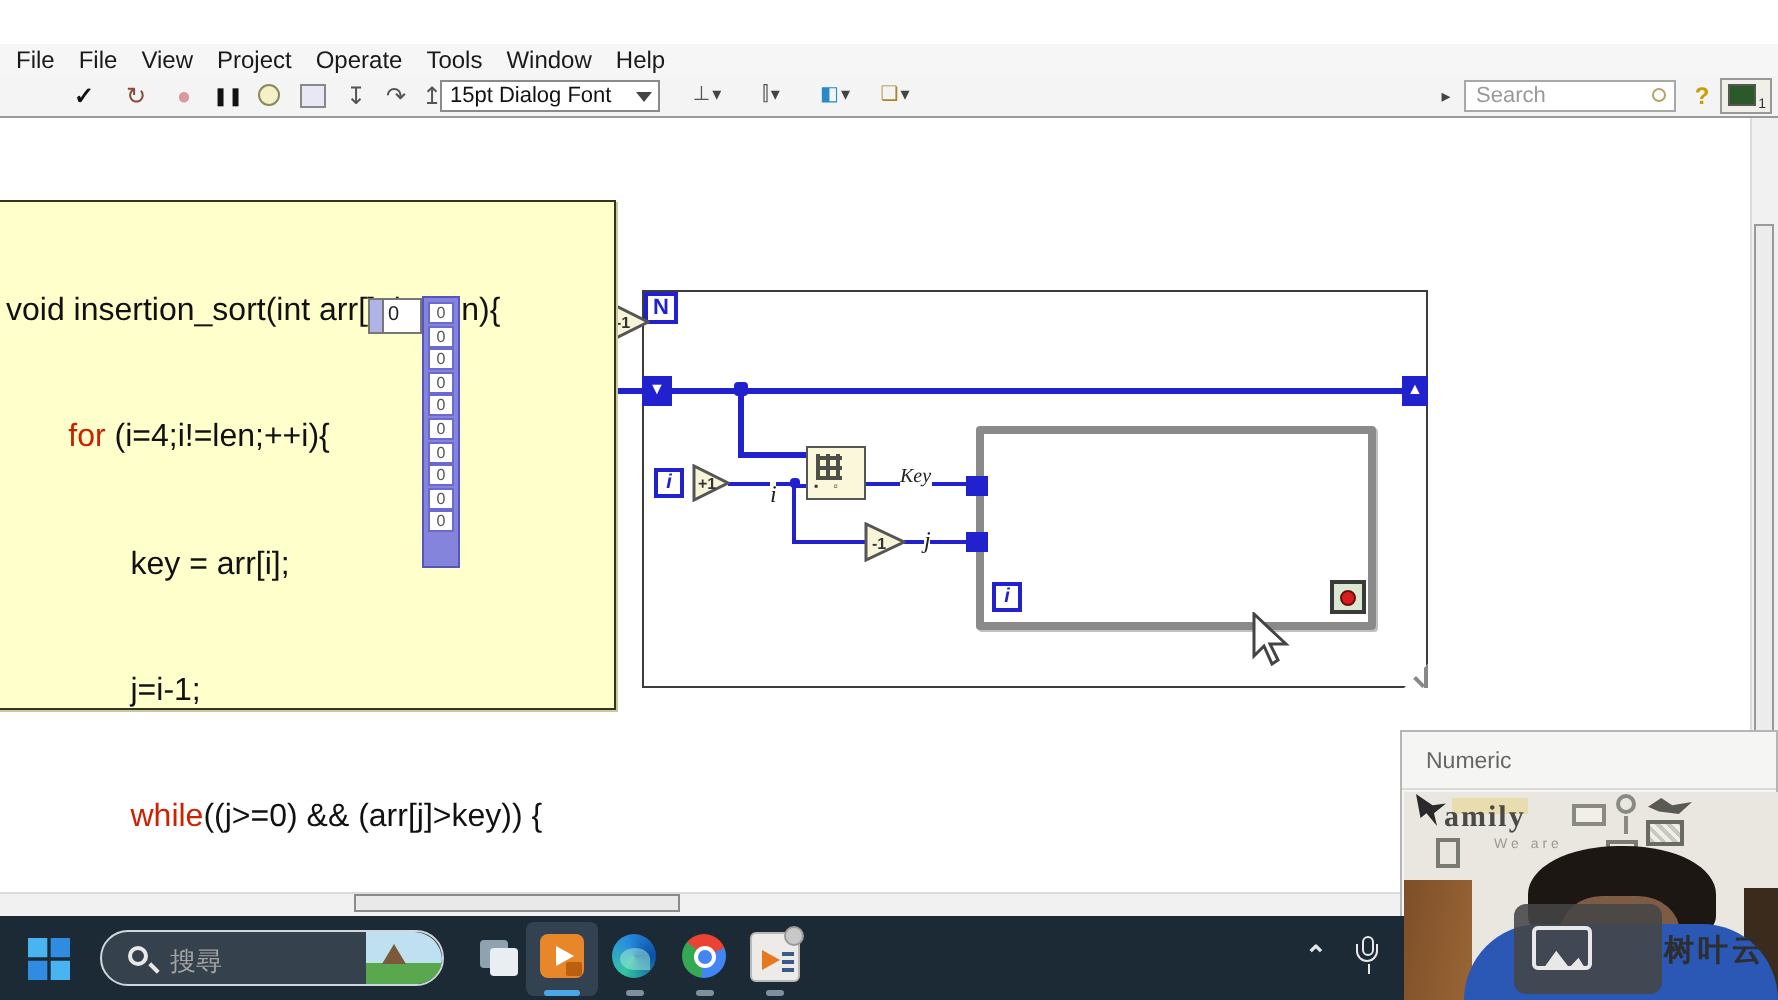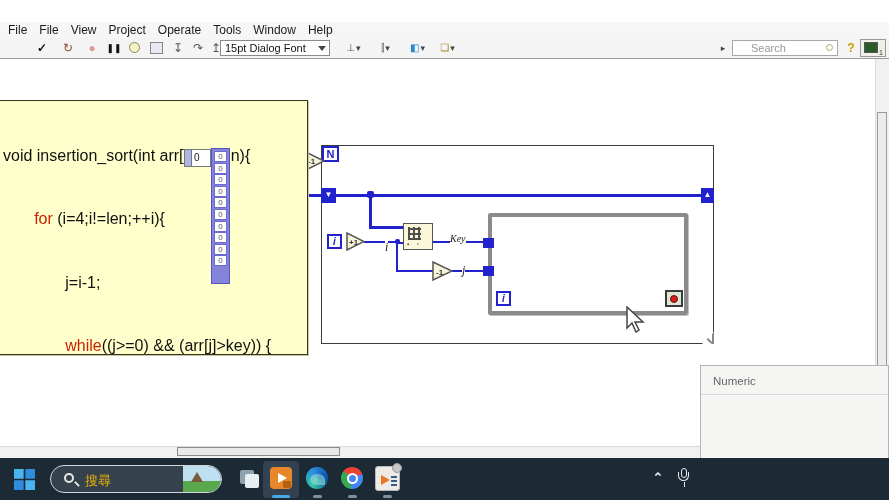--- a/index.html
+++ b/index.html
@@ -15,21 +15,21 @@
   .title-text { left:30px; top:4px; font-size:12px; color:#1a1a1a; }
   .winbtn { top:0; width:32px; height:22px; text-align:center; line-height:22px; font-size:12px; color:#444; }
   .menubar { left:0; top:22px; width:889px; height:16px; background:#f6f6f6; display:flex; align-items:center; padding-left:8px; gap:0; }
   .menu-item { font-size:12px; color:#1a1a1a; padding:0 10px 0 0; margin-right:2px; }
   .toolbar { left:0; top:38px; width:889px; height:21px; background:#f4f4f4; border-bottom:1px solid #9a9a9a; }
   .tb-ic { top:41px; height:15px; font-size:12px; line-height:14px; color:#333; text-align:center; }
   .font-box { left:220px; top:40px; width:110px; height:16px; background:#fff; border:1px solid #8a8a8a; font-size:11px; line-height:14px; padding-left:4px; color:#111; }
   .font-box .dd { position:absolute; right:3px; top:5px; border-left:4px solid transparent; border-right:4px solid transparent; border-top:5px solid #444; }
   .tb-dd { top:40px; width:27px; height:16px; font-size:10px; color:#555; line-height:15px; text-align:center; }
   .tb-dd::after { content:"▾"; font-size:9px; color:#444; margin-left:1px; }
-  .search-box { left:732px; top:40px; width:106px; height:16px; background:#fff; border:1px solid #a8a8a8; font-size:11px; color:#999; line-height:14px; padding-left:18px; }
+  .search-box { left:732px; top:40px; width:106px; height:16px; background:#fff; border:1px solid #a8a8a8; font-size:11px; color:#999; line-height:14px; padding-left:5px; }
   .ctx-help { left:860px; top:39px; width:26px; height:18px; background:#f0f0e8; border:1px solid #999; }
   .ctx-help .mini { position:absolute; left:3px; top:2px; width:14px; height:11px; background:#2a5a2a; border:1px solid #555; }
   .ctx-help .one { position:absolute; right:2px; bottom:0; font-size:7px; color:#333; }
 
   
   .canvas { left:0; top:59px; width:889px; height:399px; background:#fff; }
   .vscroll { left:875px; top:59px; width:14px; height:387px; background:#f1f1f1; border-left:1px solid #dcdcdc; }
   .vthumb { left:877px; top:112px; width:10px; height:330px; background:#ececec; border:1px solid #9a9a9a; }
   .hscroll { left:0; top:446px; width:875px; height:12px; background:#f1f1f1; border-top:1px solid #dcdcdc; }
   .hthumb { left:177px; top:447px; width:163px; height:9px; background:#e9e9e9; border:1px solid #8a8a8a; }
@@ -90,21 +90,21 @@
   .wc-mark { position:absolute; left:130px; top:70px; font-size:15px; font-weight:bold; color:#2e2e2e; letter-spacing:2px; }
 
   
   .taskbar { left:0; top:458px; width:889px; height:42px; background:#1c2a36; }
   .tb-start { position:absolute; left:14px; top:11px; width:21px; height:21px;
      background:conic-gradient(#2f8ce0 0 25%, #49b4f2 0 50%, #2f8ce0 0 75%, #49b4f2 0);
      clip-path:polygon(0 0,46% 0,46% 46%,0 46%,0 54%,46% 54%,46% 100%,0 100%,0 0,54% 0,54% 46%,100% 46%,100% 54%,54% 54%,54% 100%,100% 100%,100% 0); }
   .tb-search { position:absolute; left:50px; top:7px; width:172px; height:28px; border-radius:14px; background:#35424d; border:1px solid #cfd6dc; overflow:hidden; }
   .tb-search .mag { position:absolute; left:13px; top:7px; width:10px; height:10px; border:2px solid #e8e8e8; border-radius:50%; }
   .tb-search .mag::after { content:""; position:absolute; left:8px; top:8px; width:6px; height:2px; background:#e8e8e8; transform:rotate(45deg); }
-  .tb-search .txt { position:absolute; left:34px; top:6px; font-size:13px; color:#eab308; }
+  .tb-search .txt { position:absolute; left:34px; top:6px; font-size:13px; color:#a3a3a3; }
   .tb-search .scenery { position:absolute; right:0; top:0; width:38px; height:28px; border-radius:0 14px 14px 0;
      background:linear-gradient(180deg,#bfe0f0 0 55%, #5aa84e 55% 100%); }
   .tb-search .scenery::after { content:""; position:absolute; left:8px; top:6px; width:12px; height:10px; background:#7a5a3a; clip-path:polygon(50% 0,100% 100%,0 100%); }
   .tb-view-back { position:absolute; left:240px; top:12px; width:14px; height:14px; background:#8fa2b0; border-radius:2px; }
   .tb-view-front { position:absolute; left:245px; top:16px; width:14px; height:14px; background:#e8eef2; border-radius:2px; }
   .slot-active { position:absolute; left:263px; top:3px; width:36px; height:37px; background:#334250; border-radius:4px; }
   .rec-icon { position:absolute; left:270px; top:9px; width:22px; height:22px; background:#e8862a; border-radius:4px; }
   .rec-icon::after { content:""; position:absolute; left:8px; top:6px; border-left:9px solid #fff; border-top:5px solid transparent; border-bottom:5px solid transparent; }
   .rec-badge { position:absolute; right:1px; bottom:1px; width:8px; height:7px; background:#b85f10; border-radius:1px; }
   .u-active { position:absolute; left:272px; top:37px; width:18px; height:3px; background:#4aa8e8; border-radius:2px; }
@@ -237,20 +237,21 @@
   <div class="abs resize-corner"></div>
 
   <svg class="abs cursor-arrow" viewBox="0 0 20 27">
     <polygon points="1,1 1,22 6,17 10,26 13,24 9,16 17,16" fill="#fff" stroke="#444" stroke-width="1.5"></polygon>
   </svg>
 
   <div class="abs comment">
     <div class="code">
       <div><span>void insertion_sort(int arr[], int len){</span><span class="kw"></span><span></span></div>
       <div><span>       </span><span class="kw">for</span><span> (i=4;i!=len;++i){</span></div>
+      <div><span>              key = arr[i];</span><span class="kw"></span><span></span></div>
       <div><span>              j=i-1;</span><span class="kw"></span><span></span></div>
       <div><span>              </span><span class="kw">while</span><span>((j&gt;=0) &amp;&amp; (arr[j]&gt;key)) {</span></div>
       
       
       
       
       
       
     </div>
   </div>
@@ -302,14 +303,35 @@
     </div>
     <div class="u-dot" style="left:383px;"></div>
     <div class="tray-chev">⌃</div>
     <div class="tray-mic">
       <span class="cap"></span>
         <span class="arc"></span>
         <span class="stem"></span>
     </div>
   </div>
 
+  <div class="abs webcam">
+    <div class="wc-cursor"></div>
+    <div class="wc-hl"></div>
+    <div class="wc-brand">amily</div>
+    <div class="wc-sub">We are</div>
+    <div class="wc-abox"></div>
+    <div class="wc-frame1"></div>
+    <div class="wc-lamp"></div>
+    <div class="wc-box2"></div>
+    <div class="wc-bird"></div>
+    <div class="wc-frame2"></div>
+    <div class="wc-couchL"></div>
+    <div class="wc-couchR"></div>
+    <div class="wc-hair"></div>
+    <div class="wc-face"></div>
+    <div class="wc-shirt"></div>
+    <div class="wc-badge">
+      <div class="pic"></div>
+    </div>
+    <div class="wc-mark">树叶云</div>
+  </div>
 
 </div>
 
 </body></html>

